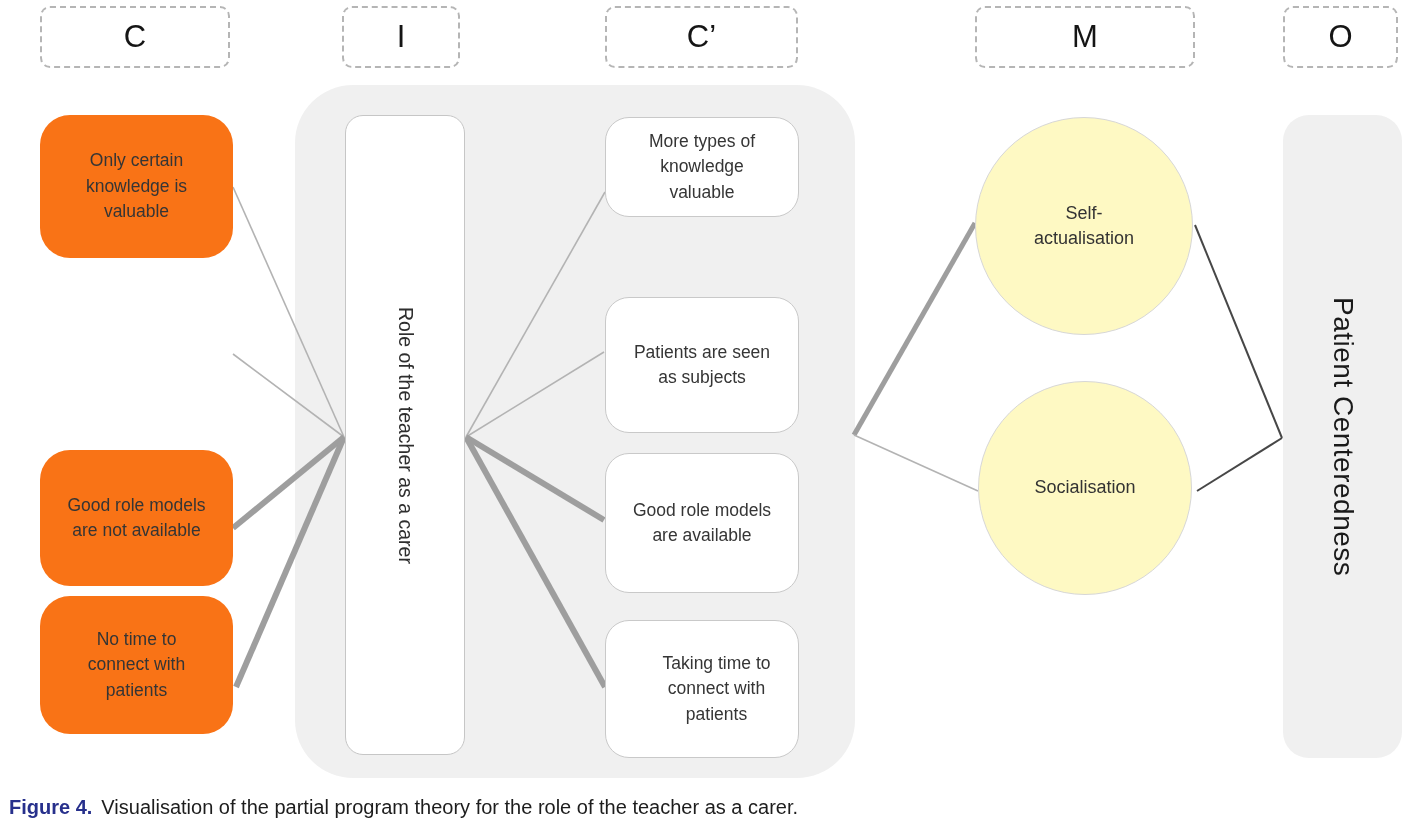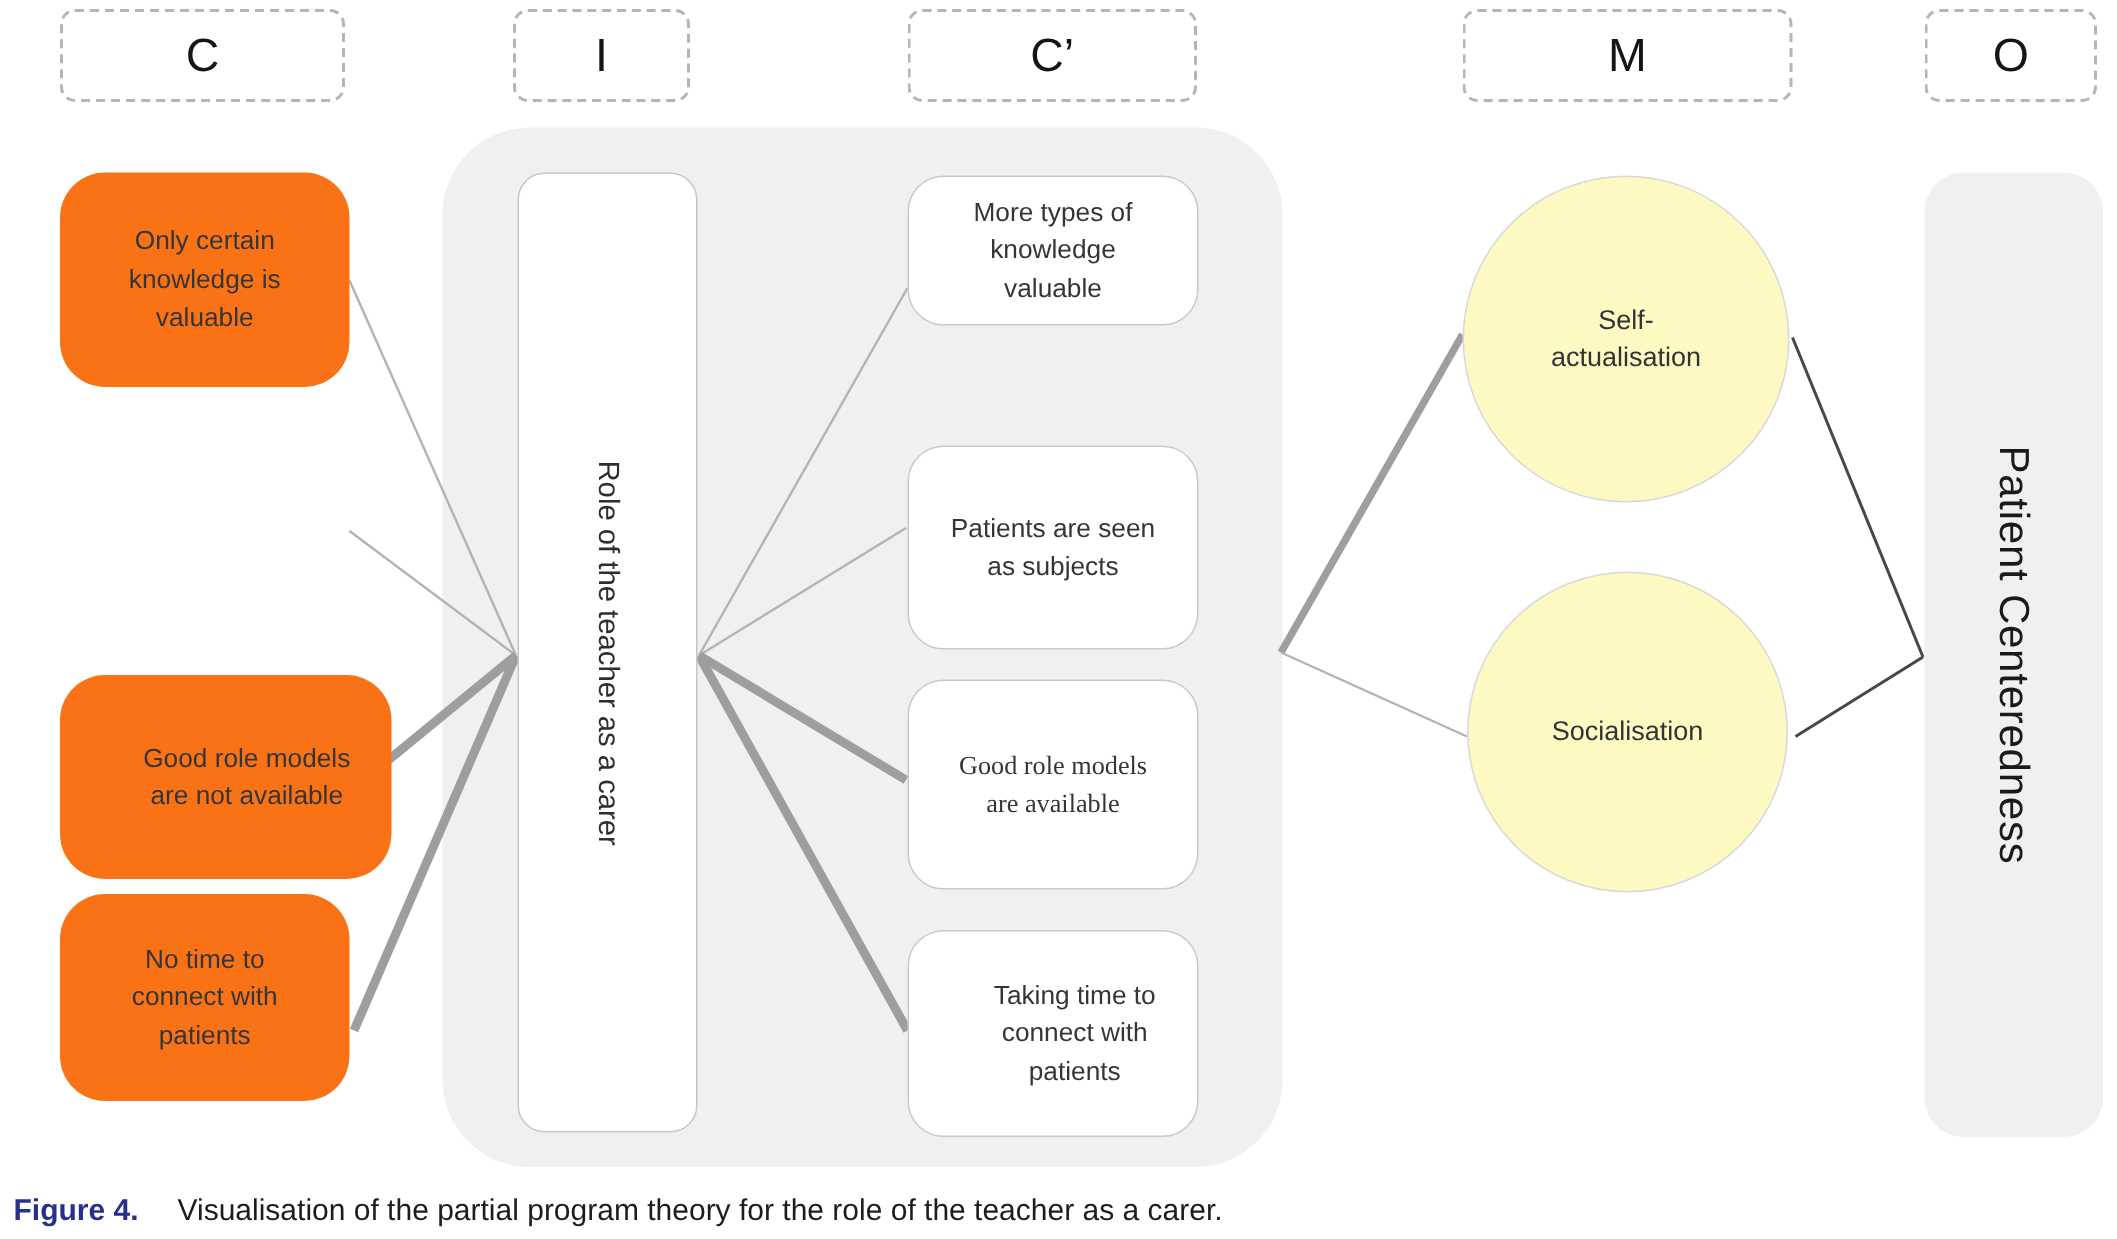--- a/index.html
+++ b/index.html
@@ -41,57 +41,57 @@
   
   .cbox {
     position:absolute; left:40px; width:193px;
     background:#f97316; border-radius:30px;
     display:flex; align-items:center; justify-content:center;
     text-align:center; font-size:17.5px; color:#353535; line-height:1.45;
   }
   .cbox .txt, .cpbox .txt { width:142px; }
   #cb1 { top:115px; height:143px; }
   #cb2 { top:283px; height:142px; }
-  #cb3 { top:450px; height:136px;padding-left:28px; }
+  #cb3 { top:450px; height:136px; }
   #cb4 { top:596px; height:138px; }
 
   
   .ibox {
     position:absolute; left:345px; top:115px; width:120px; height:640px;
     background:#ffffff; border:1px solid #c6c6c6; border-radius:18px;
     box-sizing:border-box; display:flex; align-items:center; justify-content:center;
   }
   .i-text { writing-mode:vertical-rl; font-size:19.5px; color:#2e2e2e; }
 
   
   .cpbox {
     position:absolute; left:605px; width:194px; box-sizing:border-box;
     background:#ffffff; border:1px solid #c9c9c9; border-radius:24px;
     display:flex; align-items:center; justify-content:center;
     text-align:center; font-size:17.5px; color:#353535; line-height:1.45;
   }
   #cp1 { top:117px; height:100px; }
   #cp2 { top:297px; height:136px; }
-  #cp3 { top:453px; height:140px;font-family:Liberation Serif, serif; }
+  #cp3 { top:453px; height:140px; }
   #cp4 { top:620px; height:138px;padding-left:29px; }
 
   
   .mcircle {
     position:absolute; border-radius:50%; box-sizing:border-box;
     background:#fef9c3; border:1.5px solid #d7d7d7;
     display:flex; align-items:center; justify-content:center;
     text-align:center; font-size:18px; color:#333333; line-height:1.4;
   }
   #mc1 { left:975px; top:117px; width:218px; height:218px; }
   #mc2 { left:978px; top:381px; width:214px; height:214px;justify-content:center; }
   .mcircle .txt { width:132px; }
 
   
   .caption { position:absolute; left:9px; top:796px; font-size:20px; color:#1d1d1d; }
-  .caption .fig { color:#27308c; font-weight:bold; margin-right:26px; }
+  .caption .fig { color:#27308c; font-weight:bold; margin-right:9px; }
 </style>
 </head>
 <body>
 
 <div class="stage">
 
   <div class="i-container"></div>
   <div class="o-column">
     <div class="o-text">Patient Centeredness</div>
   </div>

